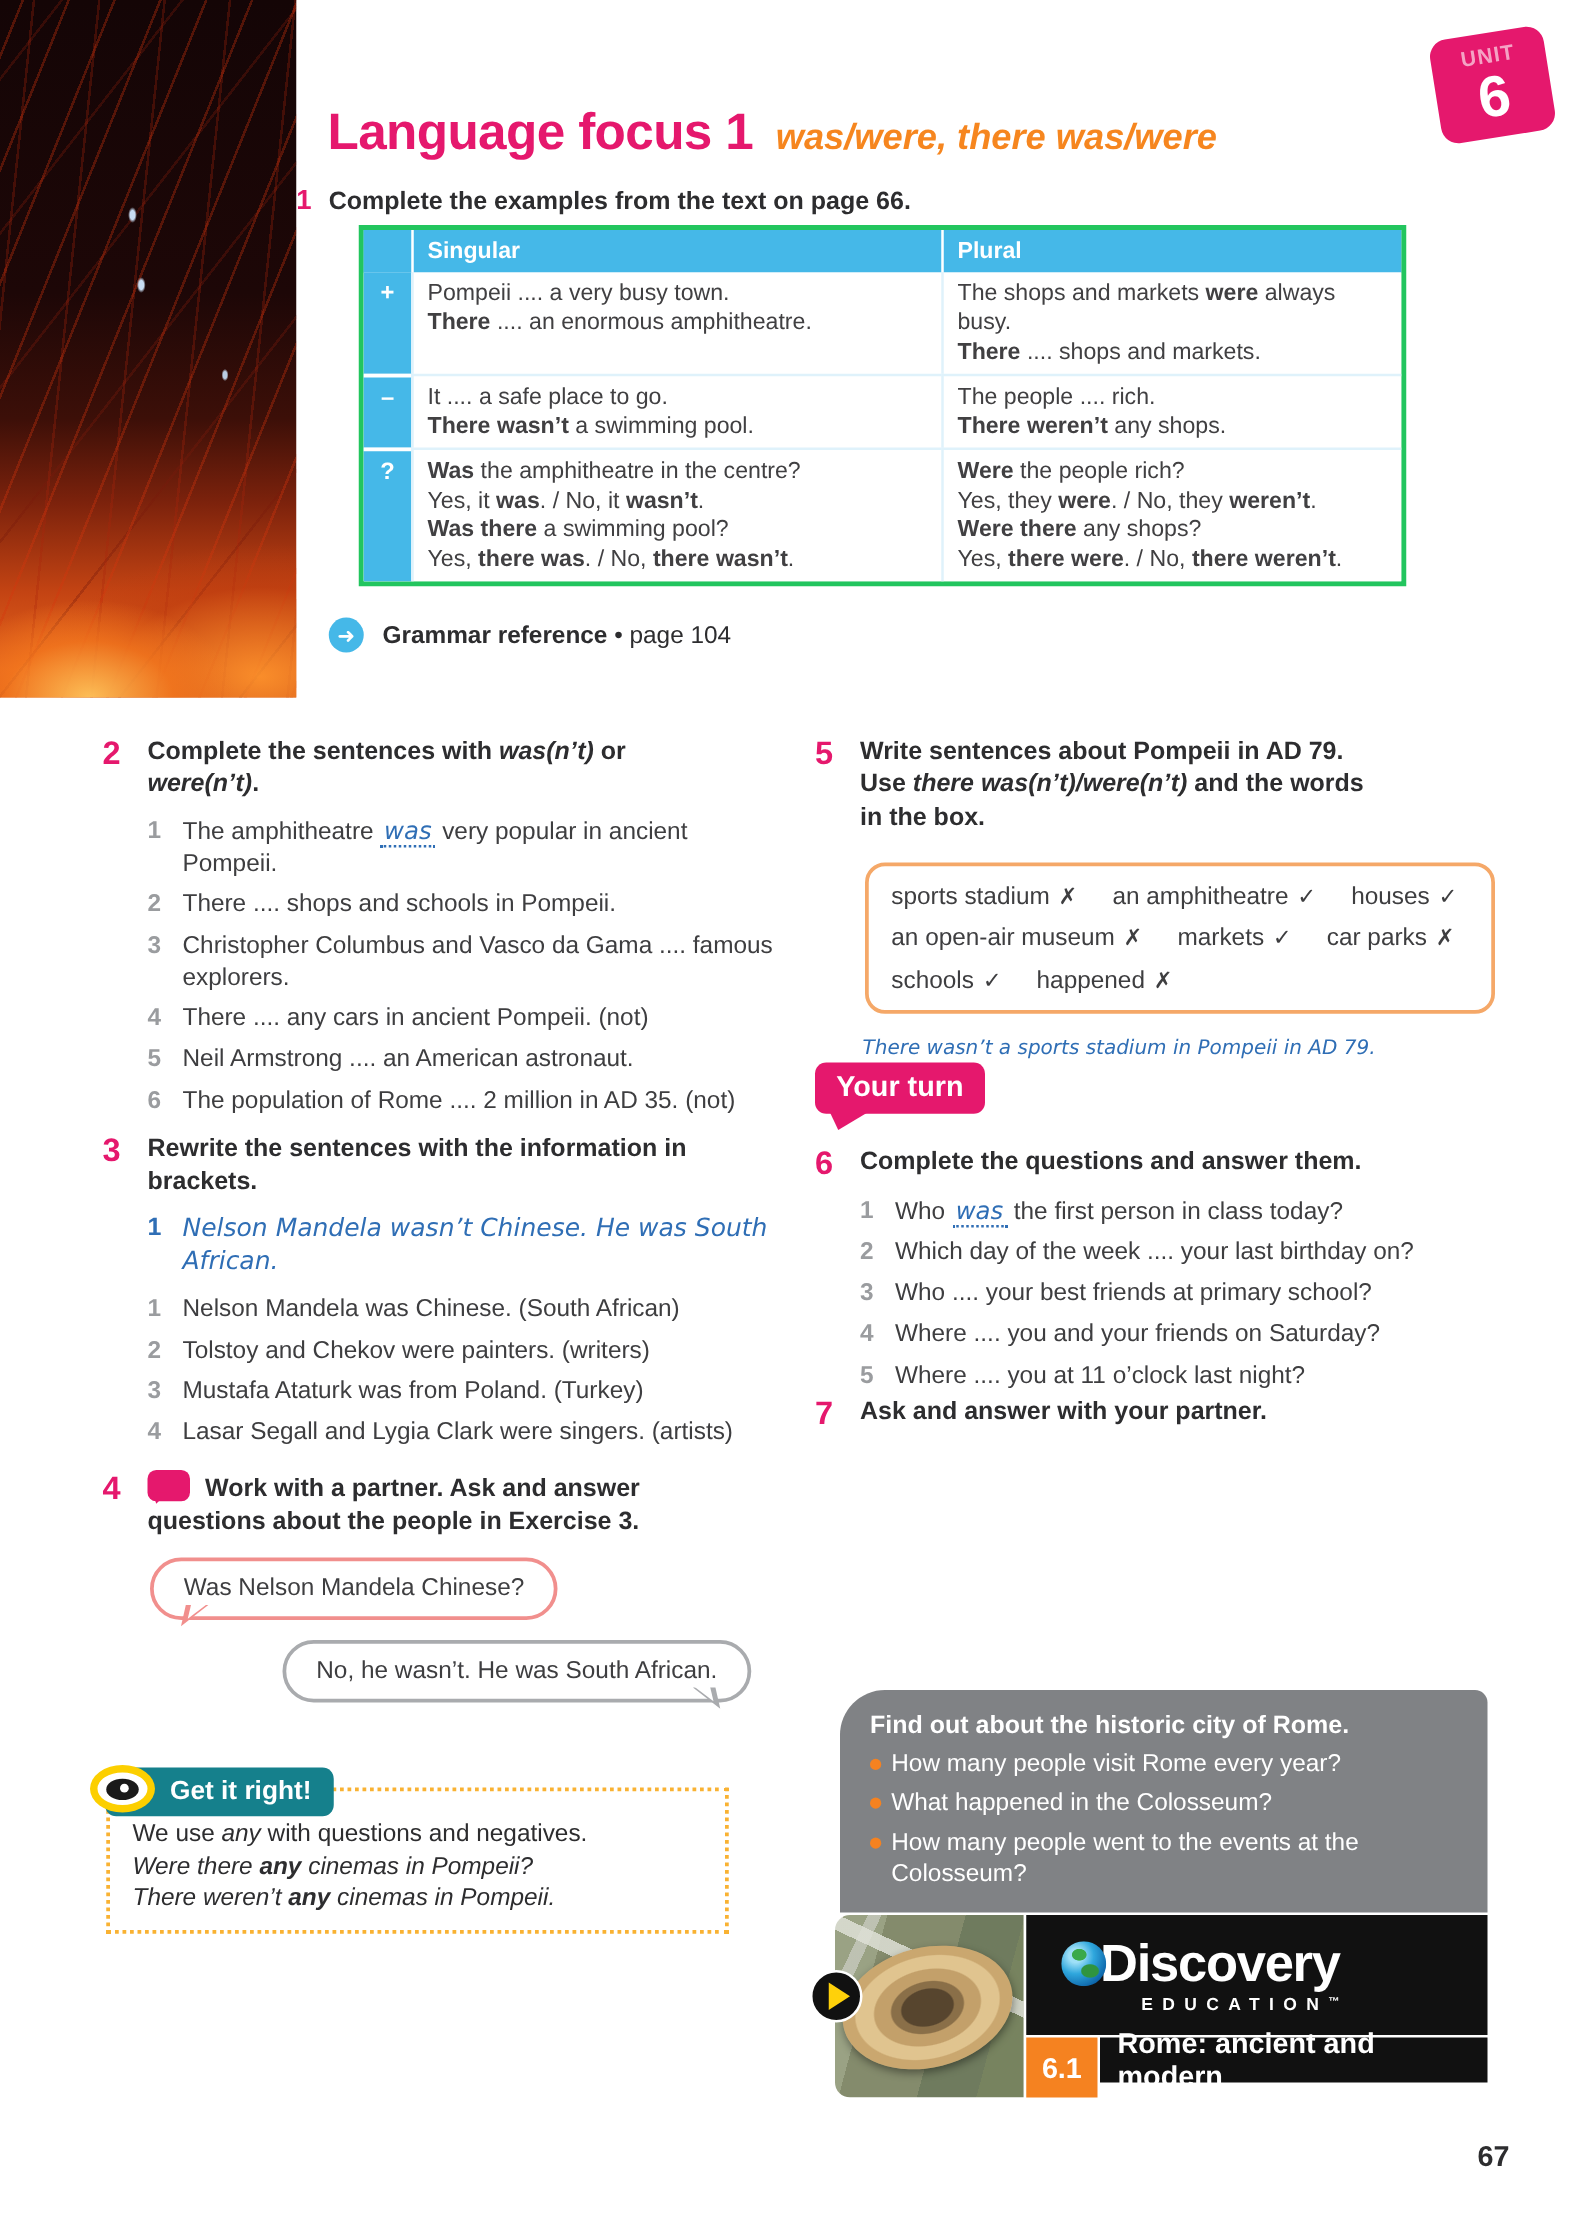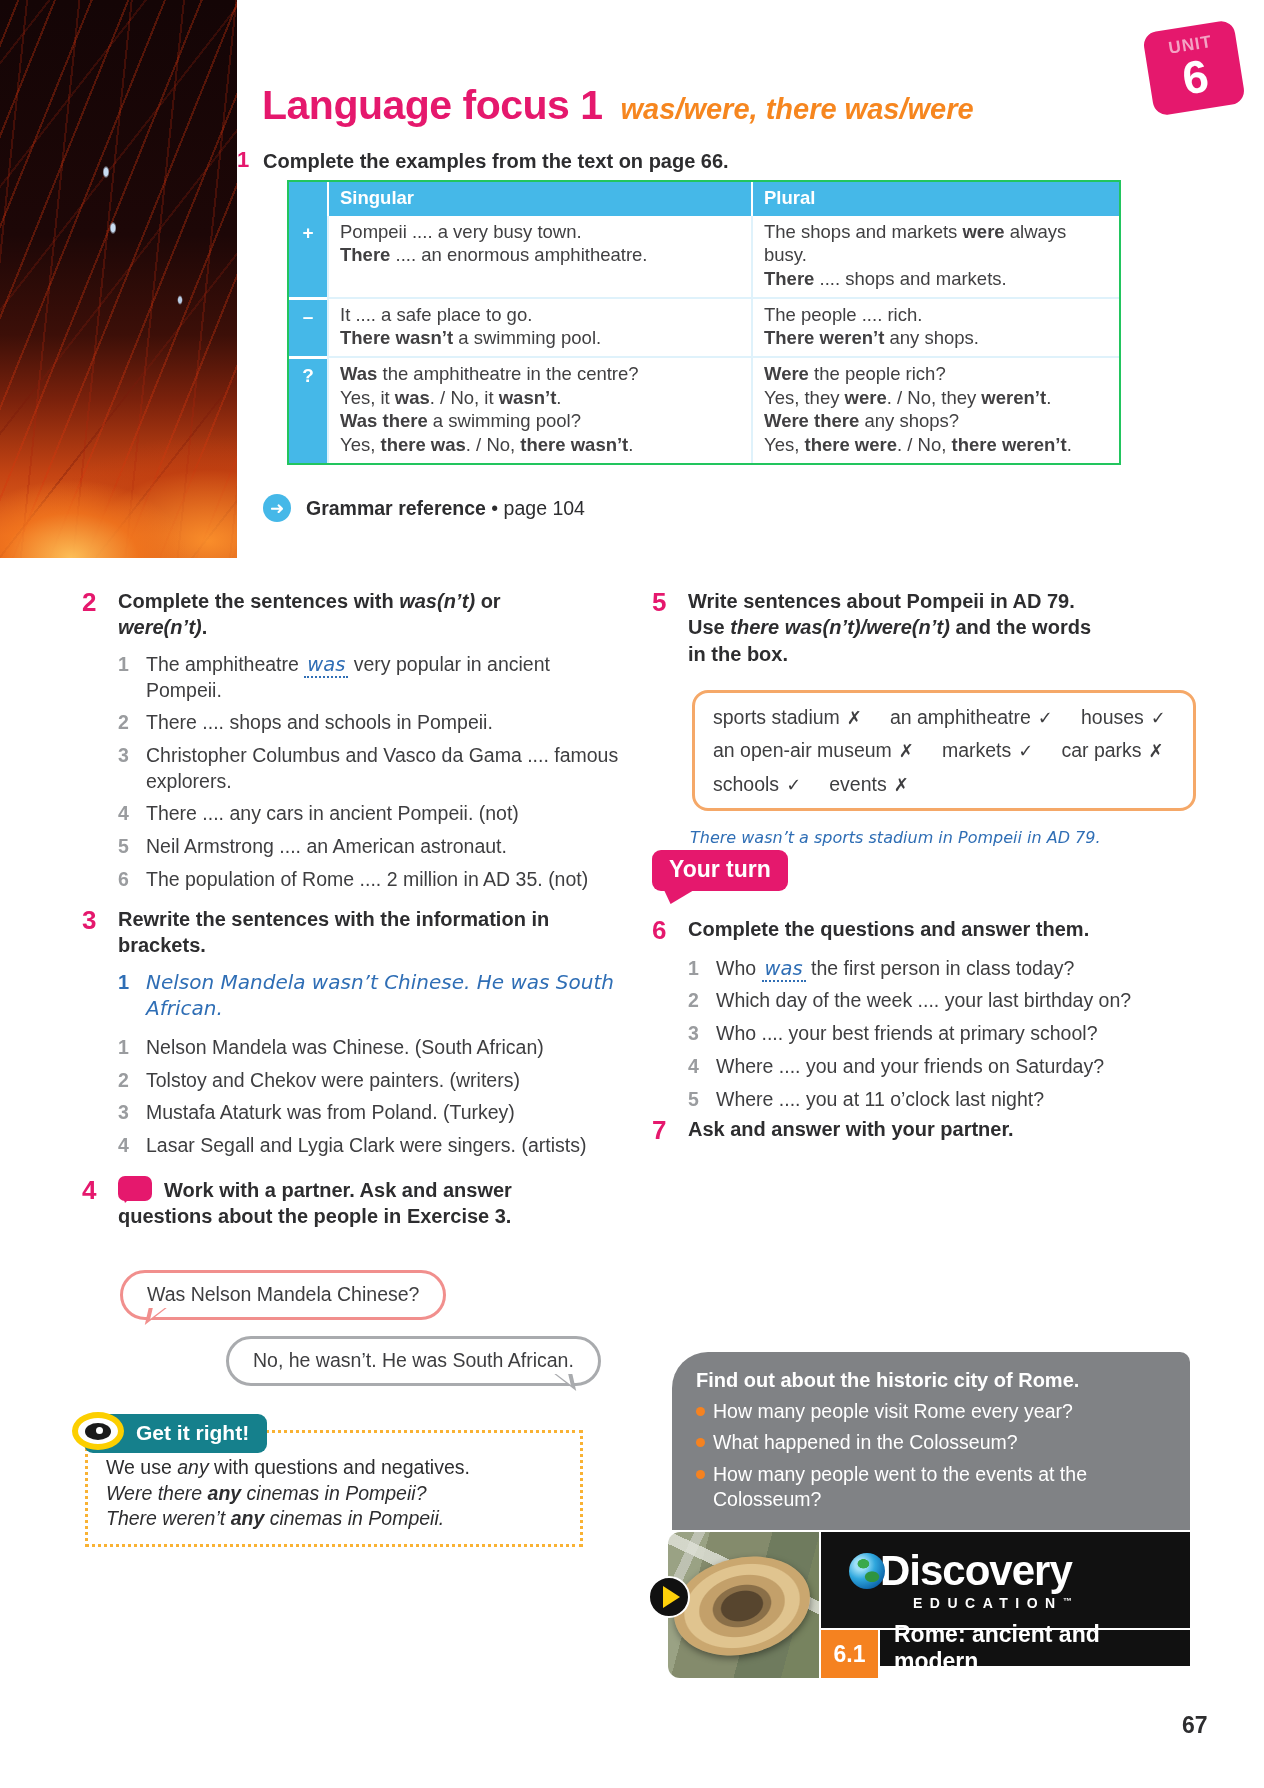--- a/index.html
+++ b/index.html
@@ -45,21 +45,21 @@
   .items{margin-top:11px;display:flex;flex-direction:column;gap:7px;margin-left:36px;}
   .item{display:flex;gap:13px;font-size:19.5px;line-height:1.32;}
   .item-num{color:#9a9c9f;font-weight:bold;flex:none;width:15px;}
   .hand-ans{
     color:#2f6eb5;font-style:italic;font-weight:500;
     font-family:"DejaVu Sans",sans-serif;
     border-bottom:2px dotted #2f6eb5;padding:0 3px;
   }
   .hand-text{color:#2f6eb5;font-style:italic;font-family:"DejaVu Sans",sans-serif;}
   
-  .gtable{position:absolute;left:287px;top:180px;width:830px;font-size:18.5px;border:2px solid #22c55e;color:#414042;}
+  .gtable{position:absolute;left:287px;top:180px;width:830px;font-size:18.5px;border:4px solid #22c55e;color:#414042;}
   .gt-head{display:flex;background:#45b8e8;color:#fff;font-weight:bold;}
   .gt-sym{width:38px;flex:none;background:#45b8e8;color:#fff;font-weight:bold;text-align:center;padding-top:6px;font-size:19px;}
   .gt-head .gt-sym{padding:4px 0;}
   .gt-cell{padding:4px 11px 6px;line-height:1.28;}
   .col-s{width:400px;flex:none;border-left:2px solid #fff;}
   .col-p{flex:1;border-left:2px solid #fff;}
   .gt-row{display:flex;background:#fff;}
   .gt-row .col-s{border-left:2px solid #dff2fb;}
   .gt-row .col-p{border-left:2px solid #dff2fb;}
   .gt-row + .gt-row .gt-cell{border-top:2px solid #dff2fb;}
@@ -85,21 +85,21 @@
     display:inline-block;width:34px;height:25px;background:#e5186d;border-radius:7px;
     position:relative;vertical-align:-4px;margin-right:12px;
   }
   .speech-icon::after{
     content:"";position:absolute;left:4px;bottom:-8px;
     border:6px solid transparent;border-top:9px solid #e5186d;border-left-width:3px;border-right-width:9px;
   }
   
   .bubble{
     position:absolute;font-size:19.5px;color:#3e3e40;background:#fff;
-    padding:10px 24px 11px;border-radius:26px;white-space:nowrap;margin-top:24px;
+    padding:10px 24px 11px;border-radius:26px;white-space:nowrap;
   }
   .bub-q{left:120px;top:1246px;border:3px solid #f18f8d;}
   .bub-q::before{content:"";position:absolute;bottom:-19px;left:20px;border:11px solid transparent;border-top:17px solid #f18f8d;border-left-width:3px;border-right-width:15px;transform:skewX(-22deg);}
   .bub-q::after{content:"";position:absolute;bottom:-10px;left:26px;border:8px solid transparent;border-top:12px solid #fff;border-left-width:2px;border-right-width:11px;transform:skewX(-22deg);}
   .bub-a{left:226px;top:1312px;border:3px solid #a9abae;}
   .bub-a::before{content:"";position:absolute;bottom:-19px;right:20px;border:11px solid transparent;border-top:17px solid #a9abae;border-right-width:3px;border-left-width:15px;transform:skewX(22deg);}
   .bub-a::after{content:"";position:absolute;bottom:-10px;right:26px;border:8px solid transparent;border-top:12px solid #fff;border-right-width:2px;border-left-width:11px;transform:skewX(22deg);}
   
   .gir{
     position:absolute;left:85px;top:1430px;width:458px;
@@ -347,21 +347,21 @@
     <span class="w-item"><span>houses</span><span class="w-mark">✓</span></span>
 
     <span class="w-item"><span>an open-air museum</span><span class="w-mark">✗</span></span>
 
     <span class="w-item"><span>markets</span><span class="w-mark">✓</span></span>
 
     <span class="w-item"><span>car parks</span><span class="w-mark">✗</span></span>
 
     <span class="w-item"><span>schools</span><span class="w-mark">✓</span></span>
 
-    <span class="w-item"><span>events</span><span class="w-mark">✗</span></span>
+    <span class="w-item"><span>happened</span><span class="w-mark">✗</span></span>
   </div>
 
 <div class="ex5-answer hand-text">There wasn’t a sports stadium in Pompeii in AD 79.</div>
 
 <div class="yturn">Your turn</div>
 
 <div class="ex ex6">
   <div class="ex-head">
     <span class="ex-num">6</span>
     <span class="ex-title">Complete the questions and answer them.</span>

